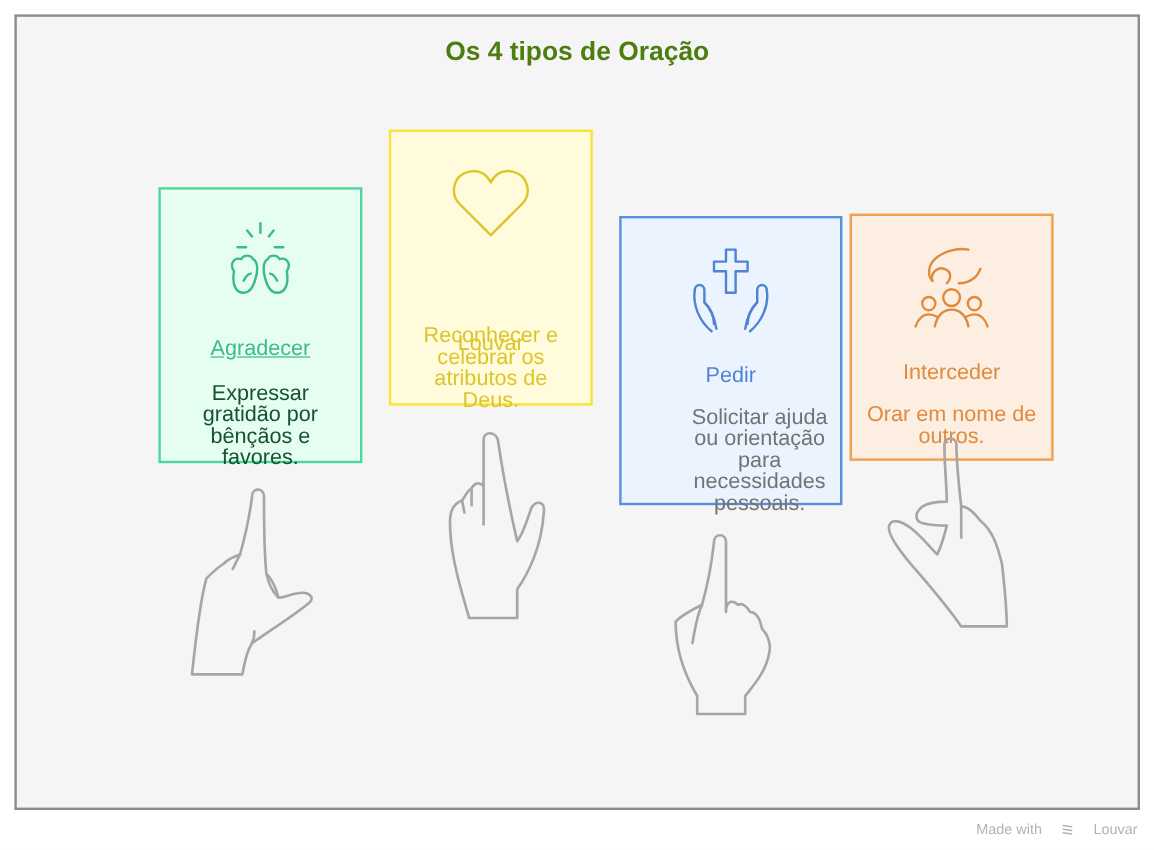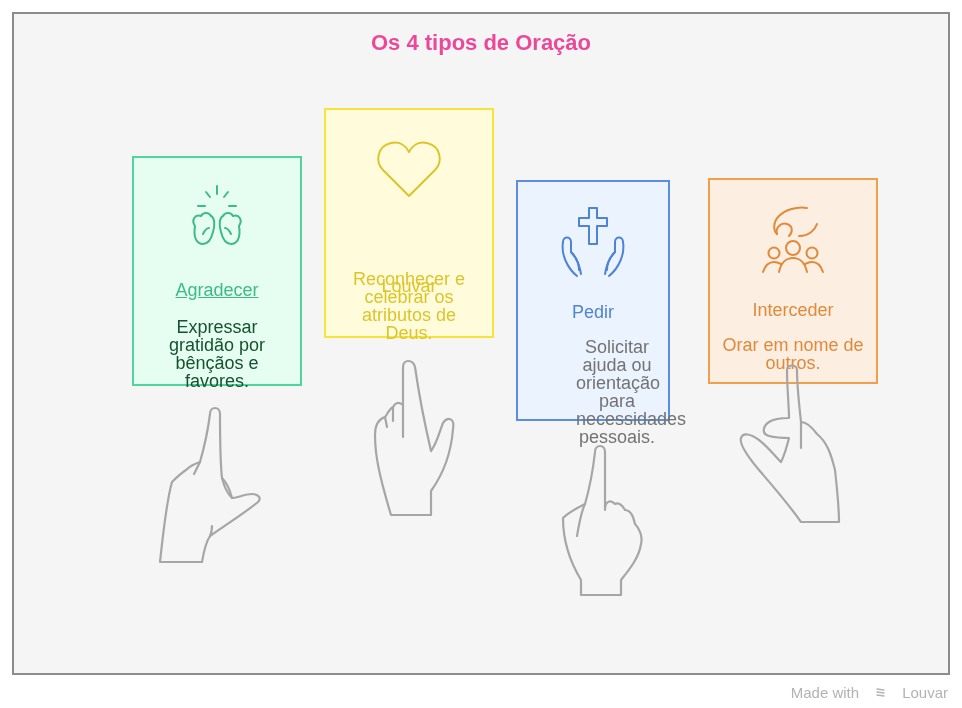--- a/index.html
+++ b/index.html
@@ -4,31 +4,31 @@
   <style>
     * { box-sizing: border-box; margin: 0; padding: 0; }
     html, body { width: 962px; height: 708px; background: #ffffff; overflow: hidden; }
     body { position: relative; font-family: "Liberation Sans", "DejaVu Sans", sans-serif; }
     .frame {
       position: absolute; left: 12px; top: 12px; width: 938px; height: 663px;
       background: #f5f5f5; border: 2px solid #8c8c8c;
     }
     .title {
       position: absolute; left: 0; top: 30px; width: 962px; text-align: center;
-      font-size: 22px; font-weight: bold; color: #ec4899;
+      font-size: 22px; font-weight: bold; color: #4d7c0f;
     }
     .card {
       position: absolute; border: 2px solid; text-align: center;
     }
     .card .icon { position: absolute; left: 50%; transform: translateX(-50%); }
     .card .label { position: absolute; left: 0; width: 100%; font-size: 18px; }
     .card .desc { position: absolute; left: 10px; right: 10px; font-size: 18px; line-height: 18px; }
     .hand { position: absolute; }
     .footer {
-      position: absolute; right: 14px; top: 684px; font-size: 15px; color: #b3b3b3;
+      position: absolute; right: 14px; top: 684px; font-size: 12px; color: #b3b3b3;
       display: flex; align-items: center; gap: 16px;
     }
   </style>
 </head>
 <body>
 
 <div class="frame"></div>
 <div class="title">Os 4 tipos de Oração</div>
 
 <div class="card" style="left:132px; top:156px; width:170px; height:230px; border-color:#4fd69c; background:#e6fdf2;">
@@ -52,21 +52,21 @@
 <div class="card" style="left:324px; top:108px; width:170px; height:230px; border-color:#f7e33a; background:#fffbdb;">
   <div class="icon" style="top:28px; width:72px; height:62px;">
     <svg width="72" height="62" viewBox="0 0 72 62" fill="none" stroke="#dcc52a" stroke-width="2" stroke-linejoin="round">
       <path d="M36 58 L10 32 C2 24 4 8 18 5 C27 3 33 8 36 14 C39 8 45 3 54 5 C68 8 70 24 62 32 Z"></path>
     </svg>
   </div>
   <div class="label" style="top:122px; color:#dcc52a;margin-top:44px;">Louvar</div>
   <div class="desc" style="top:160px; color:#dcc52a;">Reconhecer e celebrar os atributos de Deus.</div>
 </div>
 
-<div class="card" style="left:516px; top:180px; width:154px; height:241px; border-color:#5a8fe0; background:#ebf3fe;">
+<div class="card" style="left:516px; top:180px; width:186px; height:241px; border-color:#5a8fe0; background:#ebf3fe;">
   <div class="icon" style="top:22px; width:80px; height:76px;">
     <svg width="80" height="76" viewBox="0 0 80 76" fill="none" stroke="#4f83d4" stroke-width="2" stroke-linecap="round" stroke-linejoin="round">
       <path d="M36 4 H44 V14 H54 V22 H44 V40 H36 V22 H26 V14 H36 Z"></path>
       <path d="M10 38 C10 32 18 32 18 38 L18 48 C22 52 26 58 28 70"></path>
       <path d="M10 38 C8 50 14 64 24 72"></path>
       <path d="M70 38 C70 32 62 32 62 38 L62 48 C58 52 54 58 52 70"></path>
       <path d="M70 38 C72 50 66 64 56 72"></path>
       <path d="M18 48 C24 54 26 60 26 66"></path>
       <path d="M62 48 C56 54 54 60 54 66"></path>
     </svg>

